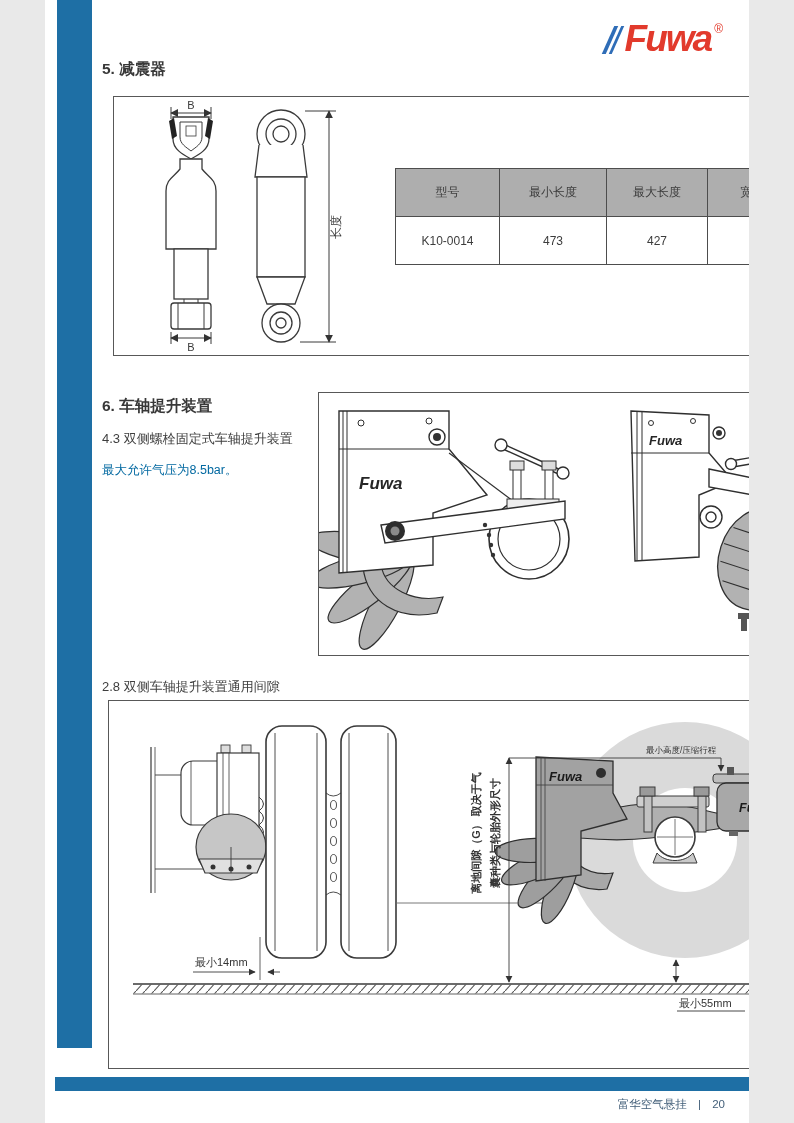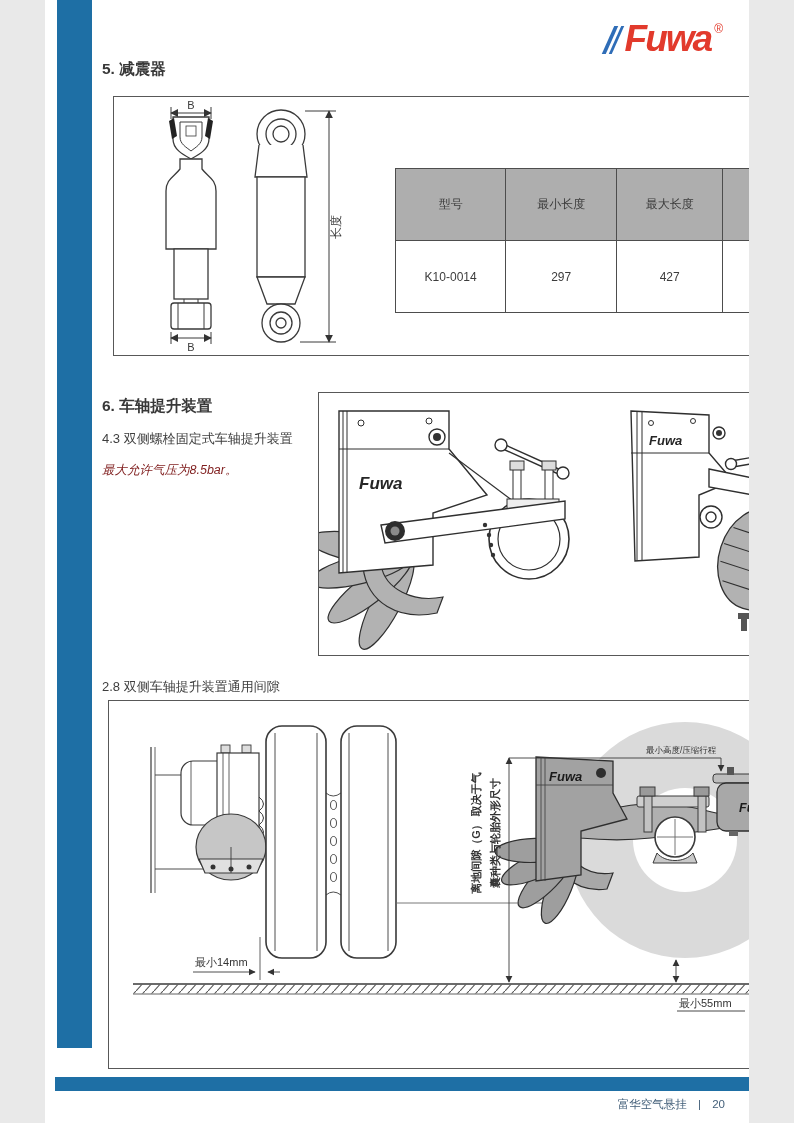--- a/index.html
+++ b/index.html
@@ -13,32 +13,32 @@
   
   .logo { position:absolute; top:22px; right:26px; display:flex; align-items:flex-start; }
   .logo .slashes { display:flex; margin-top:4px; margin-right:4px; }
   .logo .slash  { display:inline-block; width:4px; height:28px; background:#2f6db7; transform:skewX(-24deg); margin-right:3px; }
   .logo .slash.thin { width:3px; }
   .logo-text { color:#e23a2c; font-size:37px; font-weight:bold; font-style:italic; letter-spacing:-2px; line-height:0.9; }
   .logo-reg  { color:#e23a2c; font-size:12px; margin-left:3px; margin-top:0; }
 
   .h-main { position:absolute; left:57px; font-size:15.5px; font-weight:bold; color:#383838;text-align:right; }
   .h-sub  { position:absolute; left:57px; font-size:13px; font-weight:normal; color:#3e3e3e; }
-  .note-text { position:absolute; left:57px; font-size:12.5px; color:#7f1d1d;font-style:italic; }
+  .note-text { position:absolute; left:57px; font-size:12.5px; color:#0369a1; }
 
   .figbox { position:absolute; border:1px solid #585858; background:#fff; }
   .box5  { left:68px;  top:96px;  width:711px; height:258px; }
   .box61 { left:273px; top:392px; width:506px; height:262px; }
   .box62 { left:63px;  top:700px; width:717px; height:367px; }
 
   
   .spec-table { position:absolute; left:281px; top:71px; border-collapse:collapse; }
   .spec-table th, .spec-table td {
     border:1px solid #4d4d4d; height:39px; text-align:center; vertical-align:middle;
-    font-size:12px; color:#3c3c3c; font-weight:normal; padding:16px;
+    font-size:12px; color:#3c3c3c; font-weight:normal; padding:4px;
   }
   .spec-table th { background:#aeaeae; }
   .col-a{width:95px;} .col-b{width:98px;} .col-c{width:92px;} .col-d{width:88px;}
 
   svg { position:absolute; left:0; top:0; }
   .shock-svg { left:10px; top:2px; }
 
   .note62 { position:absolute; left:13px; top:324px; width:695px; font-size:11px; color:#3a3a3a; line-height:22px; }
   .note62 div { white-space:nowrap; }
 
@@ -122,21 +122,21 @@
         <tr>
           <th class="col-a">型号</th>
           <th class="col-b">最小长度</th>
           <th class="col-c">最大长度</th>
           <th class="col-d">宽度B</th>
         </tr>
       </thead>
       <tbody>
         <tr>
           <td>K10-0014</td>
-          <td>297</td>
+          <td>473</td>
           <td>427</td>
           <td>62</td>
         </tr>
       </tbody>
     </table>
   </div>
 
   <div class="h-main" style="top:396px;">6. 车轴提升装置</div>
   <div class="h-sub" style="top:430px;">4.3 双侧螺栓固定式车轴提升装置</div>
   <div class="note-text" style="top:462px;">最大允许气压为8.5bar。</div>

